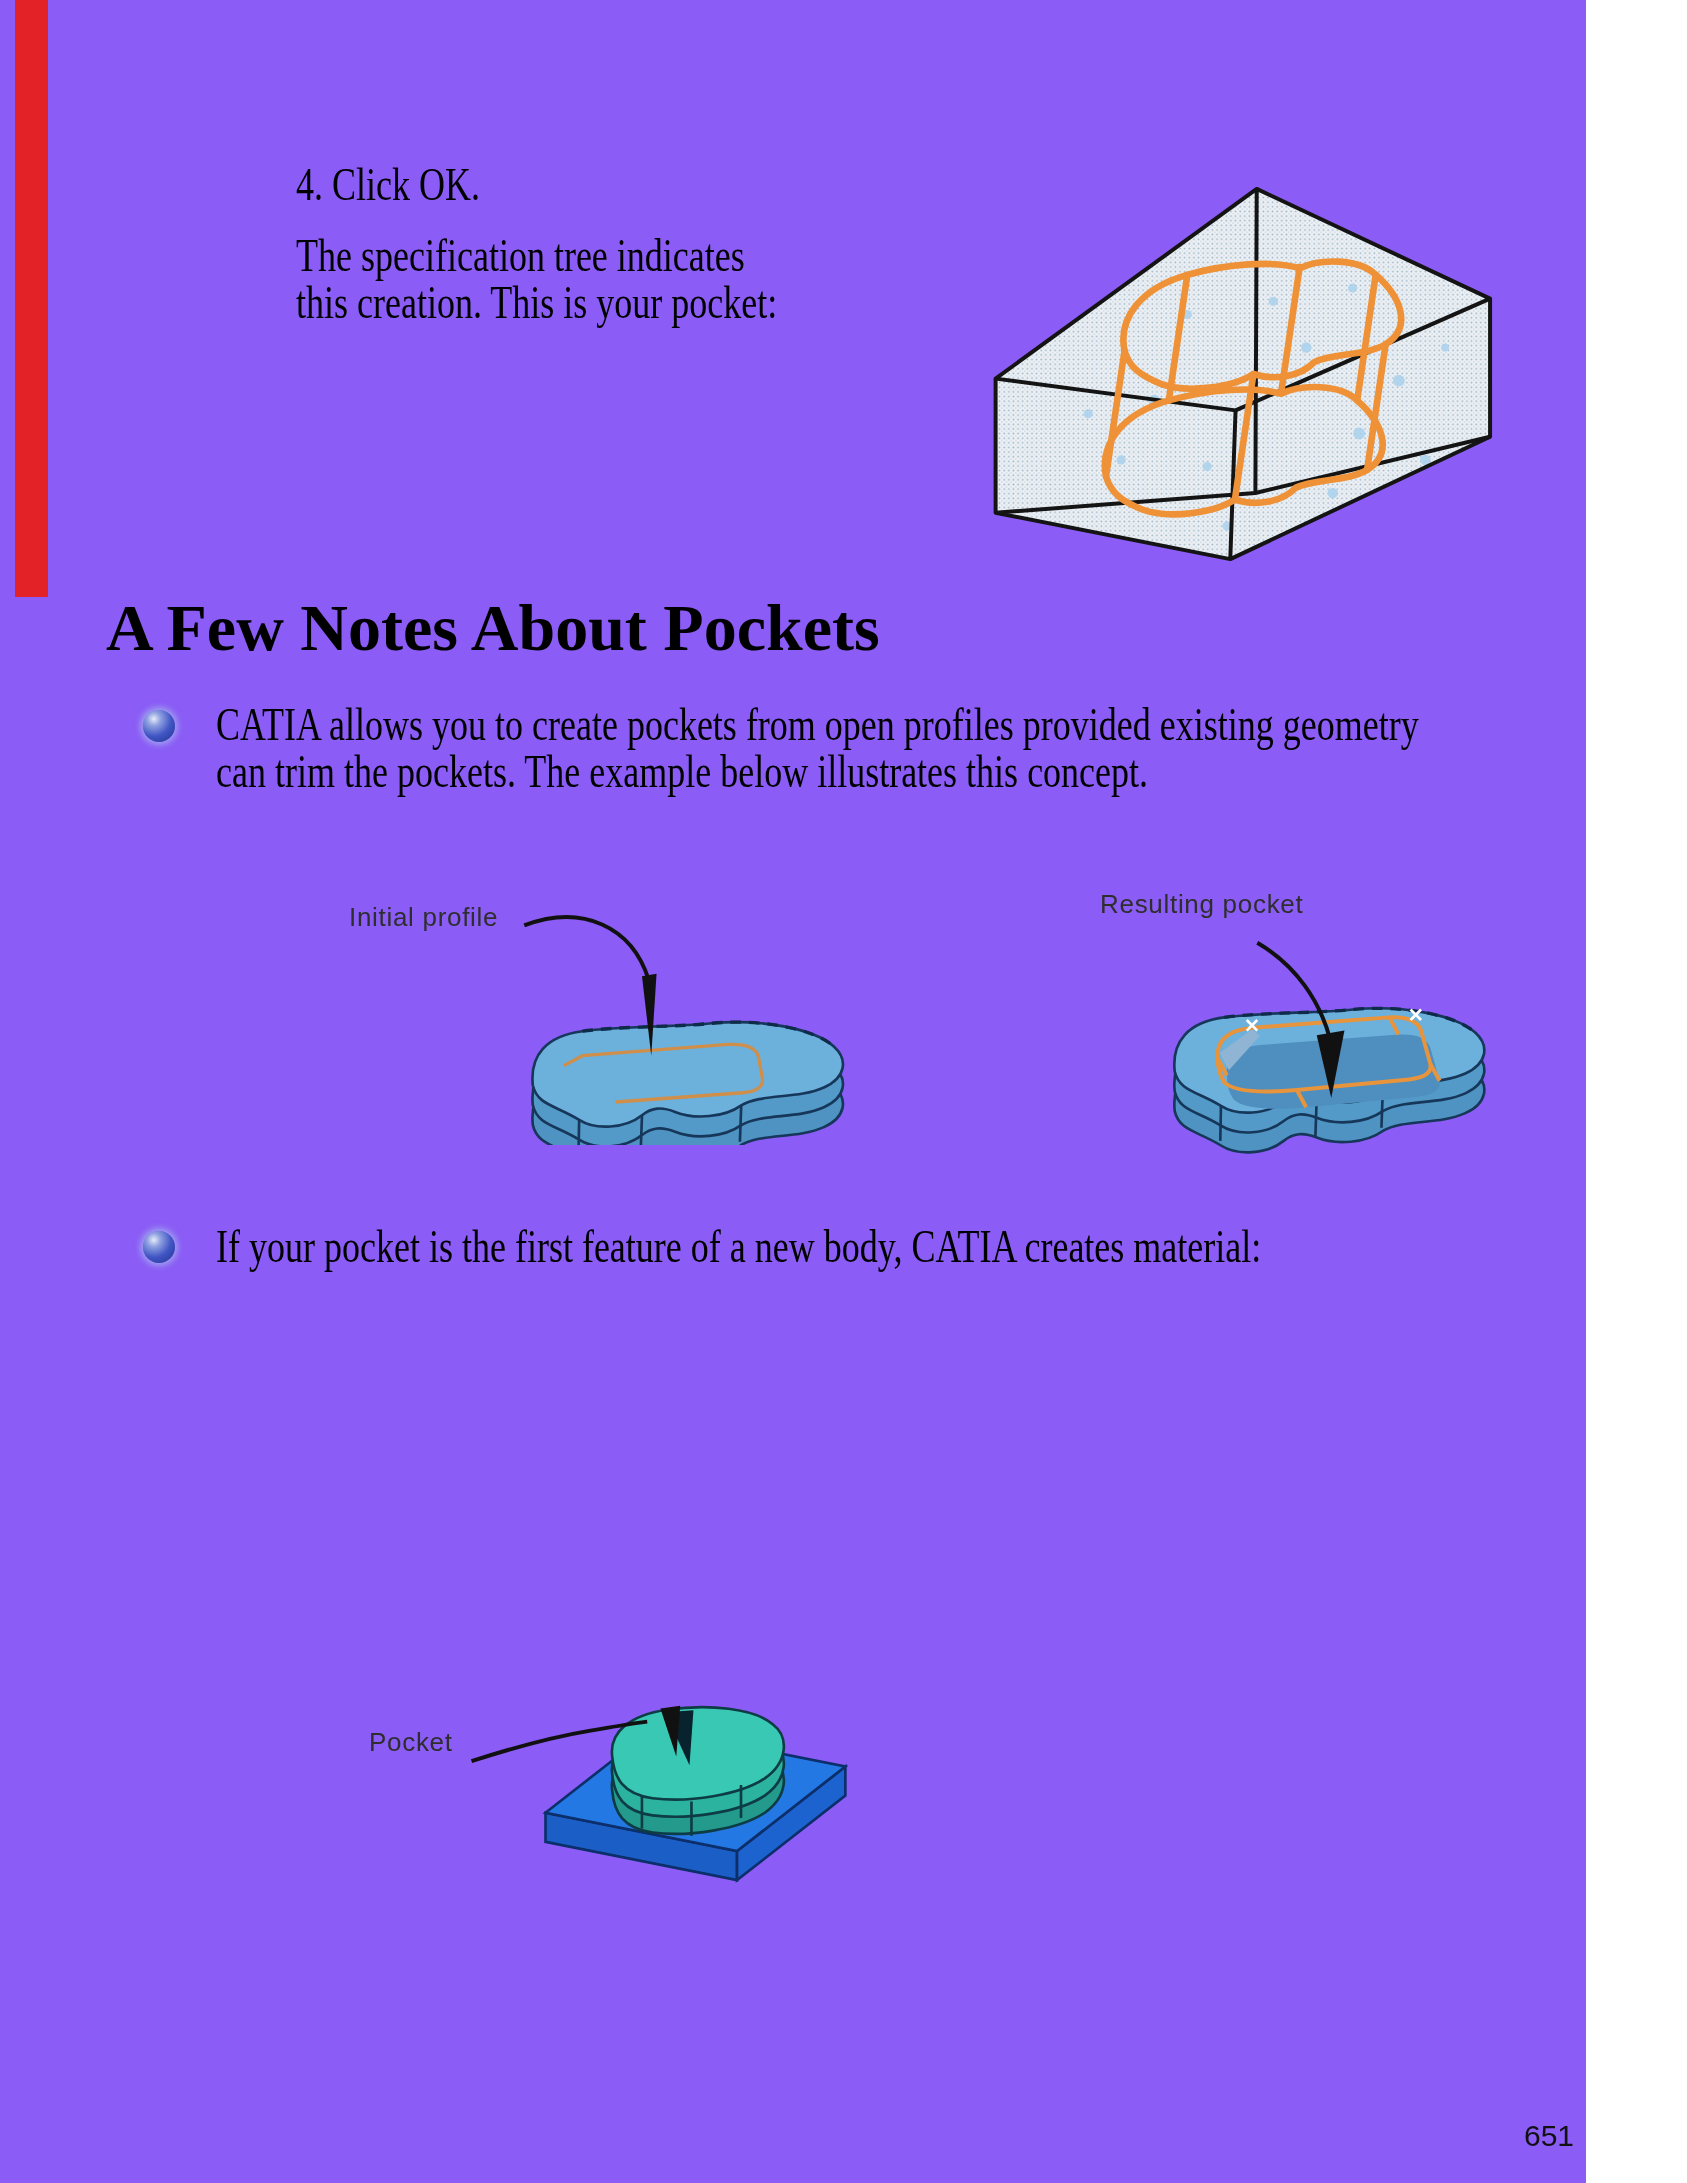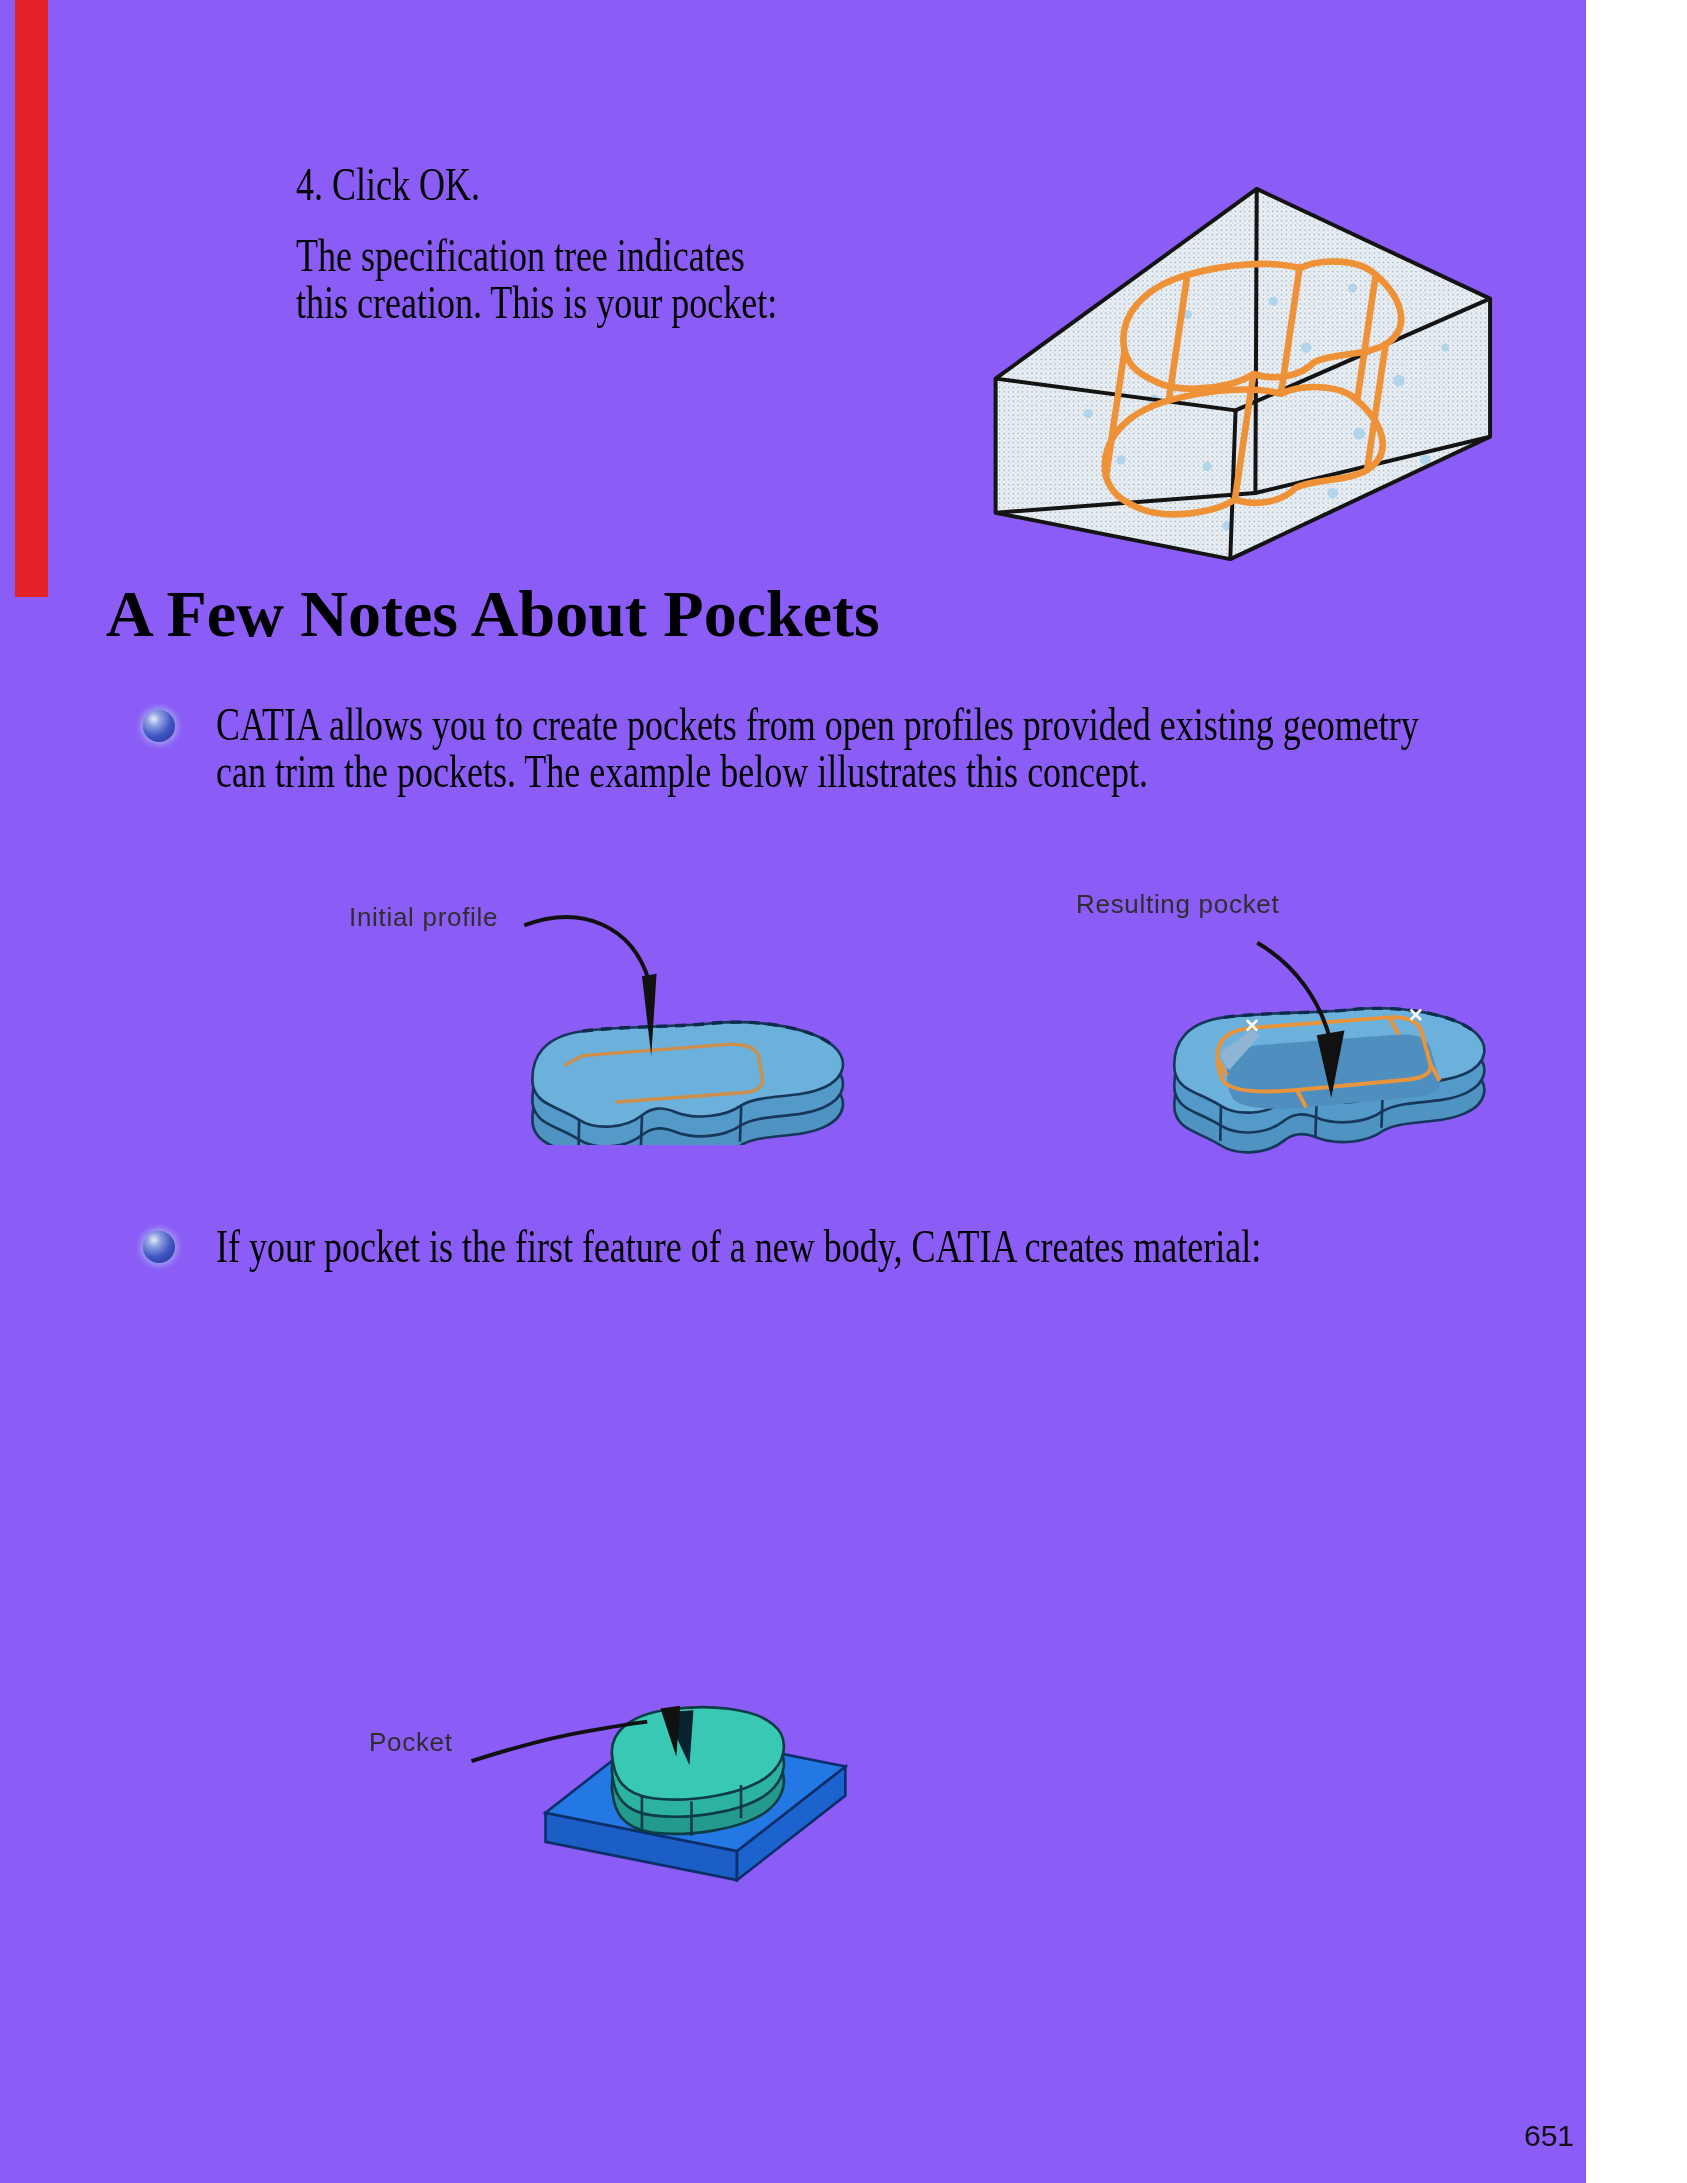--- a/index.html
+++ b/index.html
@@ -23,39 +23,39 @@
     transform:scaleY(1.3);
     transform-origin:0 0;
     white-space:nowrap;
     color:#000;
   }
   .step-p1{left:296px;top:161px;}
   .step-p2{left:296px;top:232px;}
   .b1text{left:216px;top:701px;}
   .b2text{left:216px;top:1223px;}
   h1.title{
-    margin:0;position:absolute;left:106px;top:581px;
+    margin:0;position:absolute;left:106px;top:595px;
     font-family:"Liberation Serif", serif;
     font-weight:bold;font-size:66px;line-height:66px;
     white-space:nowrap;color:#000;
   }
   .ball{
     width:32px;height:32px;border-radius:50%;
     background:radial-gradient(circle at 34% 28%, #e6ecf8 0%, #8ea0e0 22%, #4156c4 55%, #22338f 100%);
     box-shadow:0 0 6.6px 2.6px rgba(165,190,235,0.75);
   }
   .ball1{left:143px;top:710px;}
   .ball2{left:143px;top:1231px;}
   .fig-label{
     font-family:"Liberation Sans", sans-serif;
     font-size:26px;line-height:30px;
     color:#2e2e2e;white-space:nowrap;letter-spacing:0.7px;
   }
   .label-initial{left:349px;top:902px;}
-  .label-resulting{left:1076px;top:889px;}
+  .label-resulting{left:1100px;top:889px;}
   .label-pocket{left:369px;top:1727px;}
   .pagenum{
     left:1524px;top:2121px;
     font-family:"Liberation Sans", sans-serif;
     font-size:30px;line-height:30px;color:#111;
   }
   svg{display:block;}
 </style>
 </head>
 <body>

